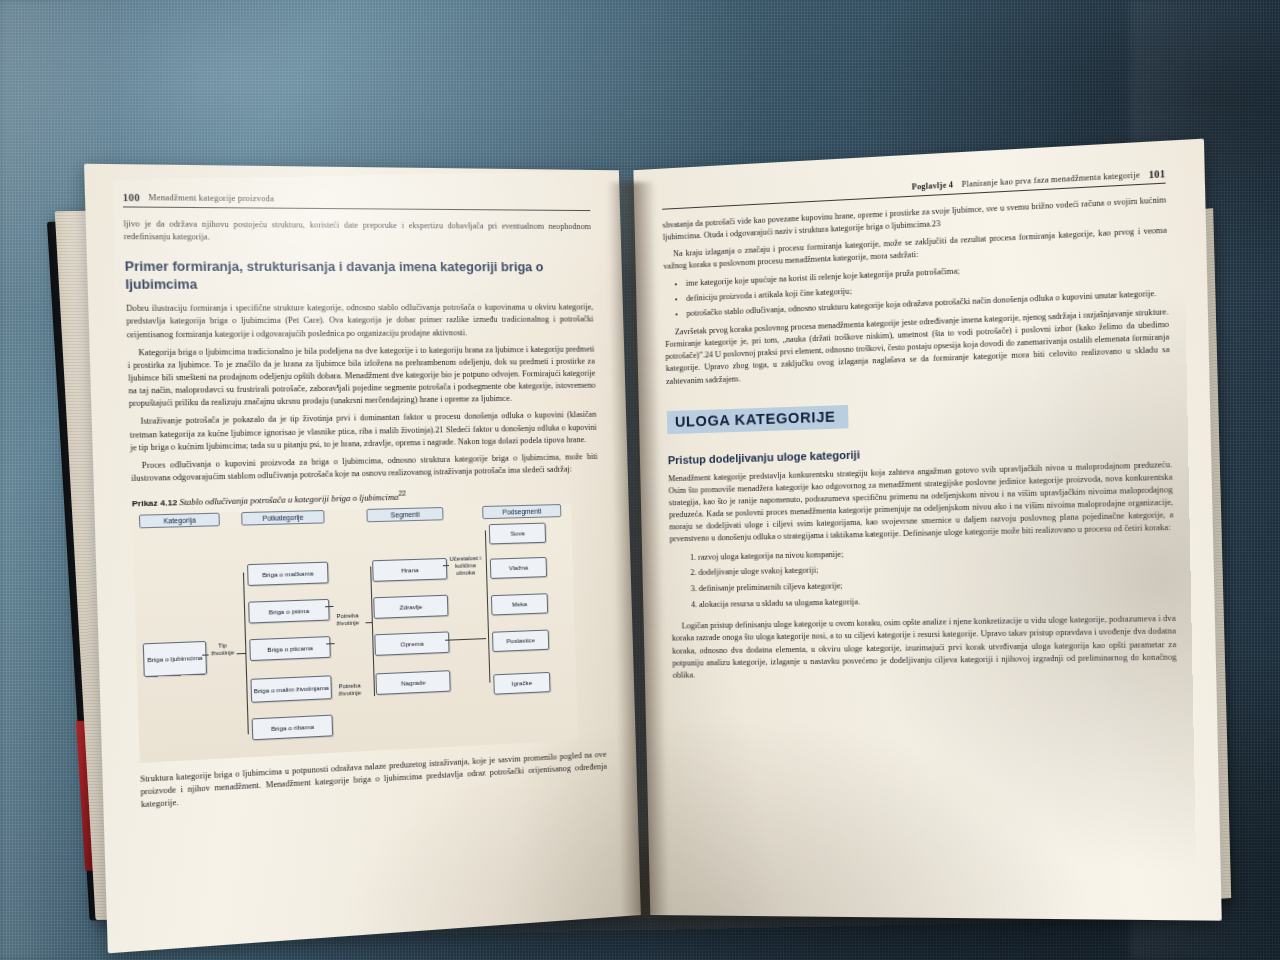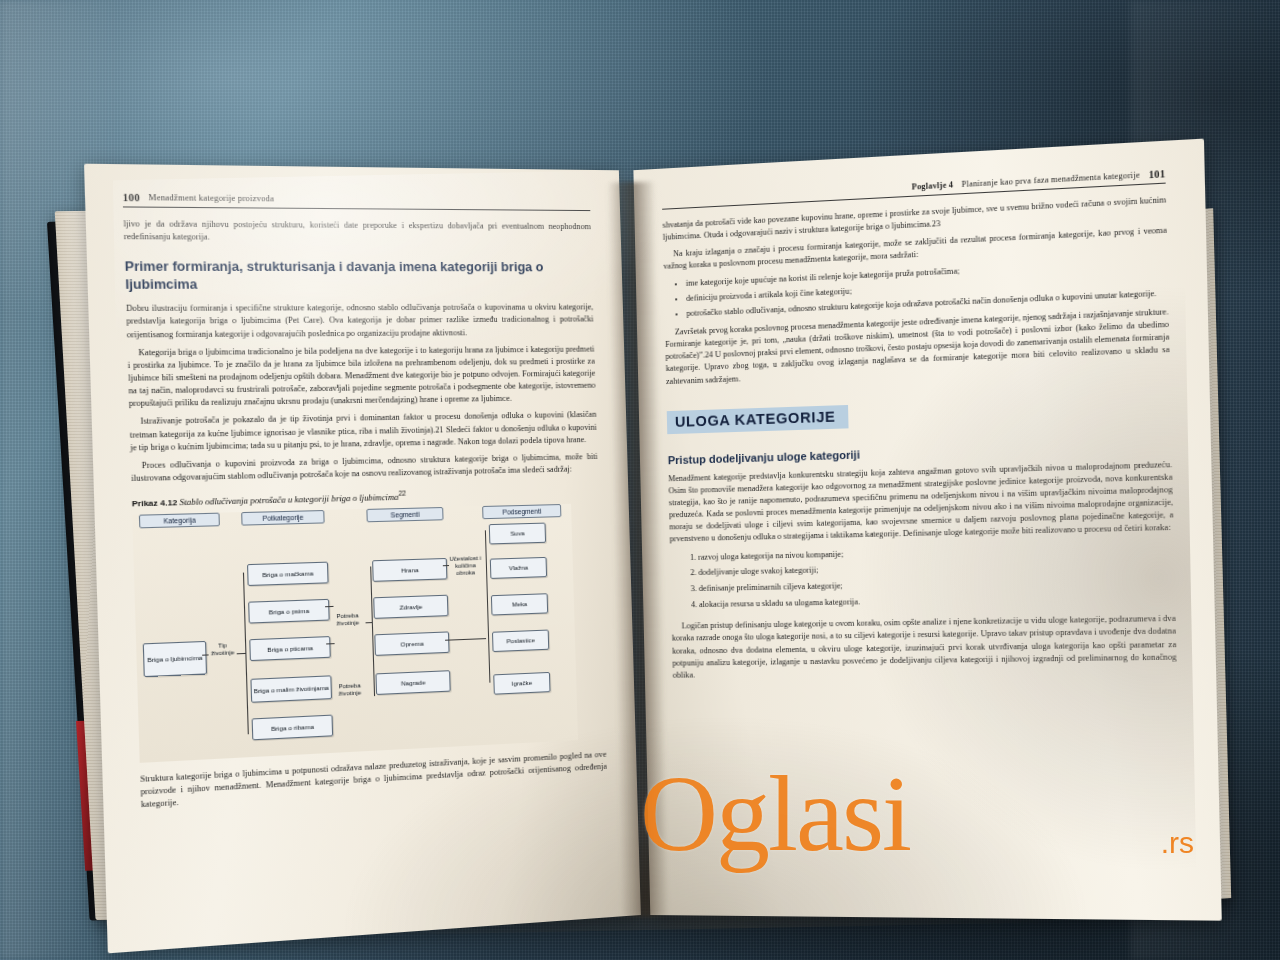--- a/index.html
+++ b/index.html
@@ -335,18 +335,14 @@
 
           <p class="body">Logičan pristup definisanju uloge kategorije u ovom koraku, osim opšte analize i njene konkretizacije u vidu uloge kategorije, podrazumeva i dva koraka razrade onoga što ulo­ga kategorije nosi, a to su ciljevi kategorije i resursi kategorije. Upravo takav pristup oprav­dava i uvođenje dva dodatna koraka, odnosno dva dodatna elementa, u okviru uloge kate­gorije, izuzimajući prvi korak utvrđivanja uloga kategorija kao opšti parametar za potpuniju analizu kategorije, izlaganje u nastavku posvećeno je dodeljivanju ciljeva kategoriji i njihovoj izgradnji od preliminarnog do konačnog oblika.</p>
         </div>
       </div>
 
       <div class="gutter"></div>
       <div class="glare"></div>
     </div>
   </div>
 
-  <div id="wm">
-    <span class="wm-text">Oglasi</span>
-    <span class="wm-sub">.rs</span>
-  </div>
 
 </div>
 
 </body></html>

